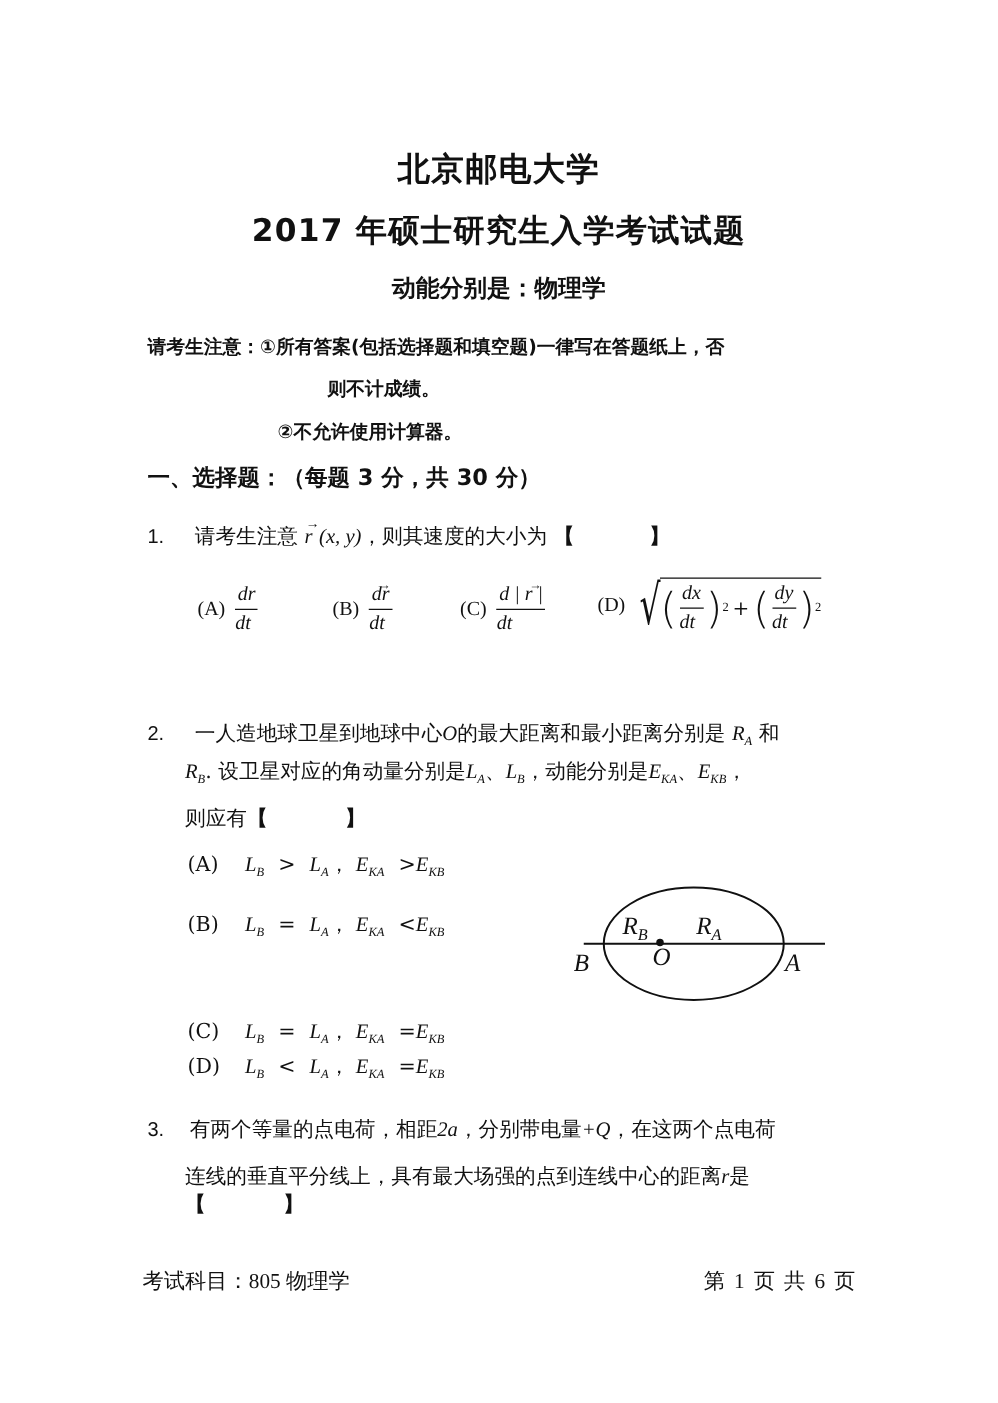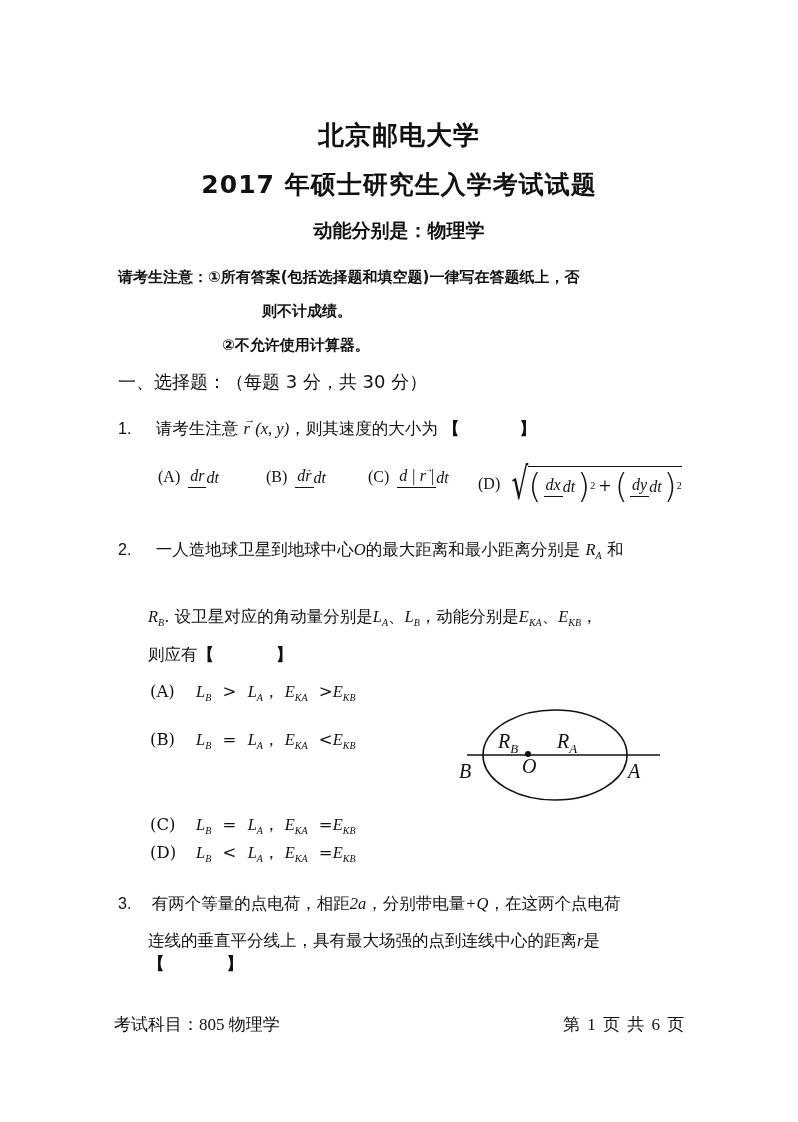--- a/index.html
+++ b/index.html
@@ -6,24 +6,24 @@
   body { width:798px; height:1122px; position:relative; overflow:hidden; color:#111; font-family:"DejaVu Sans", sans-serif; }
   .abs { position:absolute; white-space:nowrap; }
   .sans { font-family:"DejaVu Sans", "Liberation Sans", sans-serif; }
   .serif { font-family:"DejaVu Serif", "Liberation Serif", serif; }
   .math { font-family:"Liberation Serif", "DejaVu Serif", serif; font-style:italic; }
   .up { font-style:normal; }
   .title1 { top:118px; left:0; width:798px; text-align:center; font-size:26px; font-weight:bold; letter-spacing:1px; }
   .title2 { top:168px; left:0; width:798px; text-align:center; font-size:25px; font-weight:bold; letter-spacing:1px; }
   .subject { top:218px; left:0; width:798px; text-align:center; font-size:19px; font-weight:bold; }
   .notice { font-size:15px; font-weight:bold; }
-  .sec { font-size:18px; font-weight:normal; }
+  .sec { font-size:18px; font-weight:bold; }
   .q { font-size:16.5px; }
   .qnum { font-family:"Liberation Sans", sans-serif; font-size:16px; }
-  .frac { display:inline-flex; flex-direction:row; align-items:flex-end; vertical-align:middle; margin:0 2px; }
+  .frac { display:inline-flex; flex-direction:column; align-items:flex-start; vertical-align:middle; margin:0 2px; }
   .frac .num { border-bottom:1px solid #111; padding:0 2px 1px; line-height:20px; }
   .frac .den { padding-top:1px; line-height:20px; }
   .opt { font-size:16px; display:flex; align-items:center; }
   .opt .lbl { font-family:"Liberation Serif", serif; margin-right:6px; }
   .paren { font-size:34px; font-weight:200; font-style:normal; line-height:1; vertical-align:middle; }
   sub.s { font-size:10px; vertical-align:-4px; }
   sup.p { font-size:10px; vertical-align:18px; }
   .footer { font-size:17px; font-family:"Liberation Serif", "DejaVu Serif", serif; }
   .bracket { font-weight:bold; }
 </style>
@@ -87,21 +87,21 @@
     <span class="paren">(</span>
     <span class="frac math">
         <span class="num">dy</span>
         <span class="den">dt</span>
       </span>
     <span class="paren">)</span>
       <sup class="p math up" style="vertical-align:14px;">2</sup>
   </span>
 </div>
 
-<div class="abs q" style="top:539px; left:118px;">
+<div class="abs q" style="top:576px; left:118px;">
   <span class="qnum">2.</span>
   <span style="display:inline-block;width:14px"></span>
   <span class="serif">一人造地球卫星到地球中心</span><span class="math">O</span><span class="serif">的最大距离和最小距离分别是</span>
   <span class="math">R</span><sub class="s math">A</sub>
   <span class="serif">和</span>
 </div>
 <div class="abs q" style="top:606px; left:148px;">
   <span class="math">R</span><sub class="s math">B</sub><span class="serif">. 设卫星对应的角动量分别是</span><span class="math">L</span><sub class="s math">A</sub><span class="serif">、</span><span class="math">L</span><sub class="s math">B</sub><span class="serif">，动能分别是</span><span class="math">E</span><sub class="s math">KA</sub><span class="serif">、</span><span class="math">E</span><sub class="s math">KB</sub><span class="serif">，</span>
 </div>
 <div class="abs q" style="top:644px; left:148px;">

